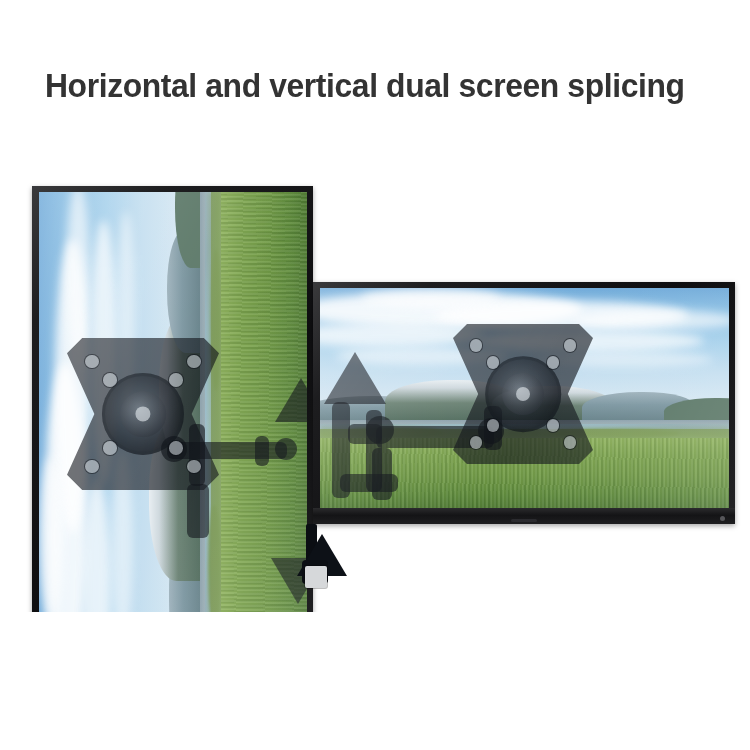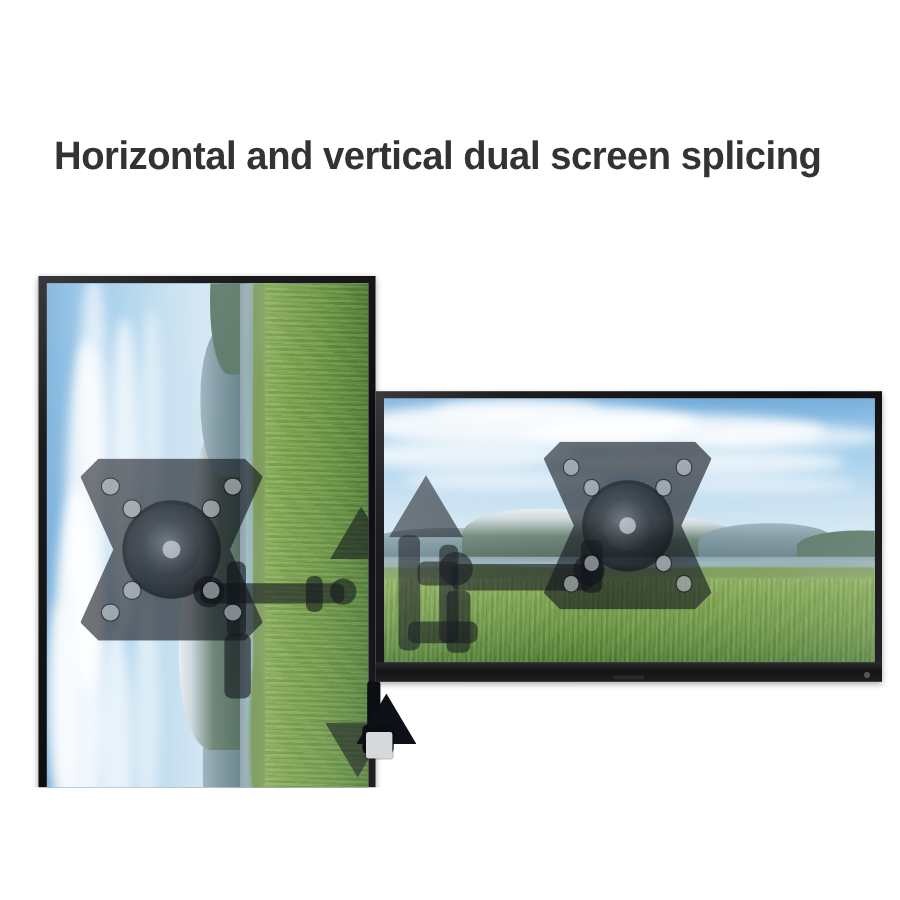--- a/index.html
+++ b/index.html
@@ -4,21 +4,21 @@
 <title>Dual Screen Mount Product Image</title>
 <style>
   html,body{margin:0;padding:0;}
   body{
     width:750px;height:750px;
     background:#ffffff;
     font-family:"Liberation Sans", sans-serif;
     overflow:hidden;
     position:relative;
   }
-  #stage{position:absolute;inset:0;width:750px;height:612px;background:#ffffff;overflow:hidden;margin-top:44px;}
+  #stage{position:absolute;inset:0;width:750px;height:612px;background:#ffffff;overflow:hidden;}
 
   
   #title{
     position:absolute;left:45px;top:66px;width:695px;
     font-size:33px;font-weight:bold;color:#333333;
     font-family:"Liberation Sans", sans-serif;
     letter-spacing:-0.4px;
     transform:scaleX(0.965);transform-origin:left center;
     white-space:nowrap;
     line-height:40px;

